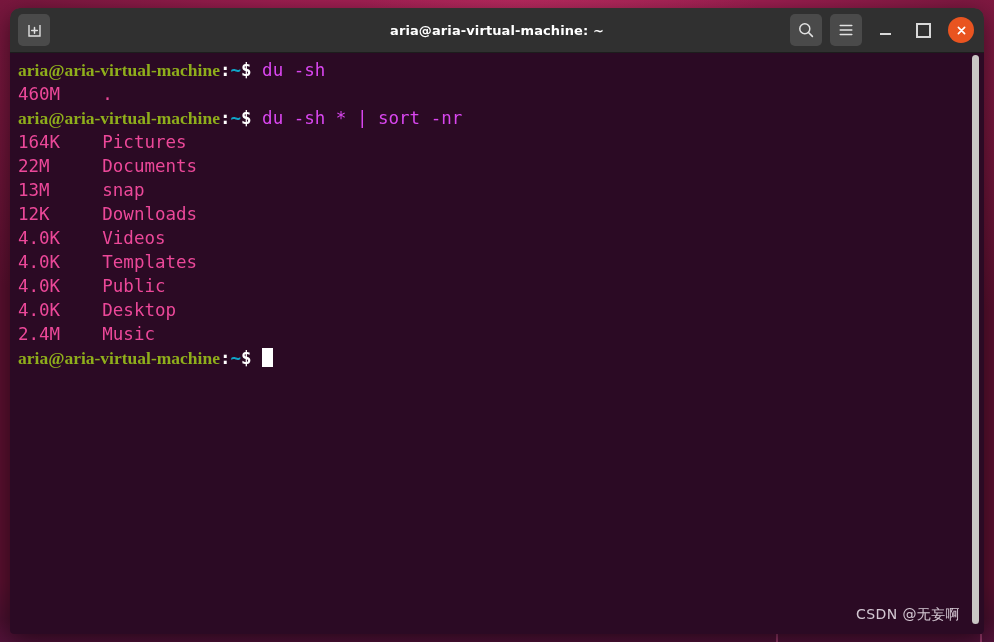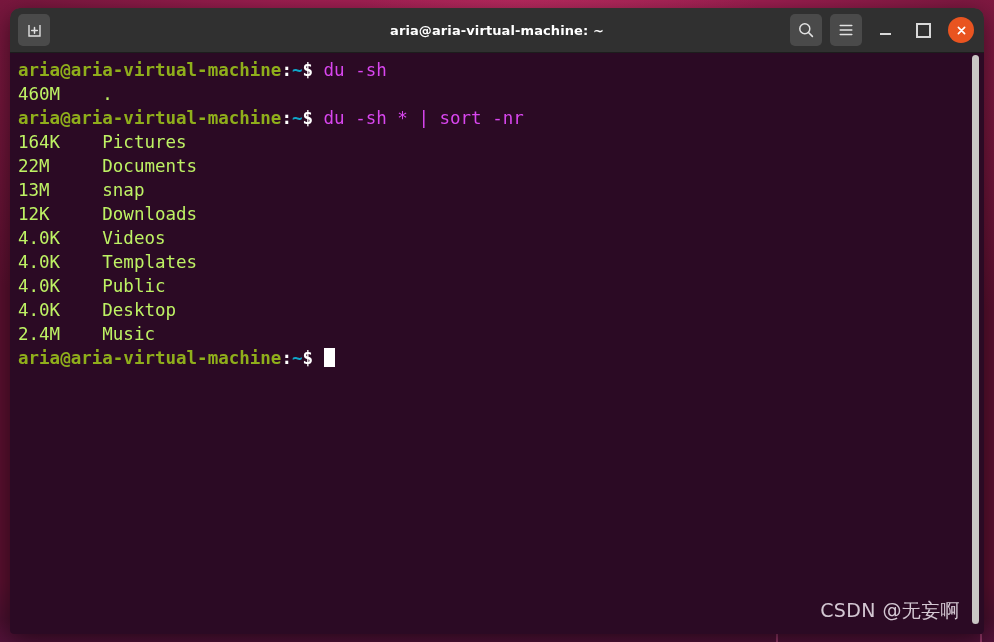--- a/index.html
+++ b/index.html
@@ -131,26 +131,26 @@
     padding: 5px 0 0 8px;
     box-sizing: border-box;
     font-family: "DejaVu Sans Mono", monospace;
     font-size: 17.5px;
     line-height: 24px;
     color: #ffffff;
     white-space: pre;
     overflow: hidden;
   }
   .line { height: 24px; }
-  .c-prompt { color: #8fae1b; font-weight: bold; }
+  .c-prompt { color: #8fae1b; font-weight: bold; font-family: Liberation Serif, serif; }
   .c-colon  { color: #ffffff; font-weight: bold; }
   .c-path   { color: #0fa5c8; font-weight: bold; }
   .c-dollar { color: #ffffff; font-weight: bold; }
   .c-cmd    { color: #d946ef; }
-  .c-out    { color: #bef264; }
+  .c-out    { color: #ec4899; }
 
   #cursor-block {
     display: inline-block;
     width: 11px;
     height: 19px;
     background: #ffffff;
     vertical-align: -3px;
   }
 
   
@@ -169,21 +169,21 @@
     background: #c9c6c4;
     border-radius: 4px;
   }
 
   
   #watermark {
     position: absolute;
     right: 24px;
     bottom: 10px;
     color: rgba(235,225,235,0.88);
-    font-size: 19px;
+    font-size: 14px;
     font-family: "DejaVu Sans", sans-serif;
     letter-spacing: 0.4px;
     pointer-events: none;
   }
 </style>
 </head>
 <body>
 
 <div id="desktop">
   <div id="desktop-swirl"></div>

